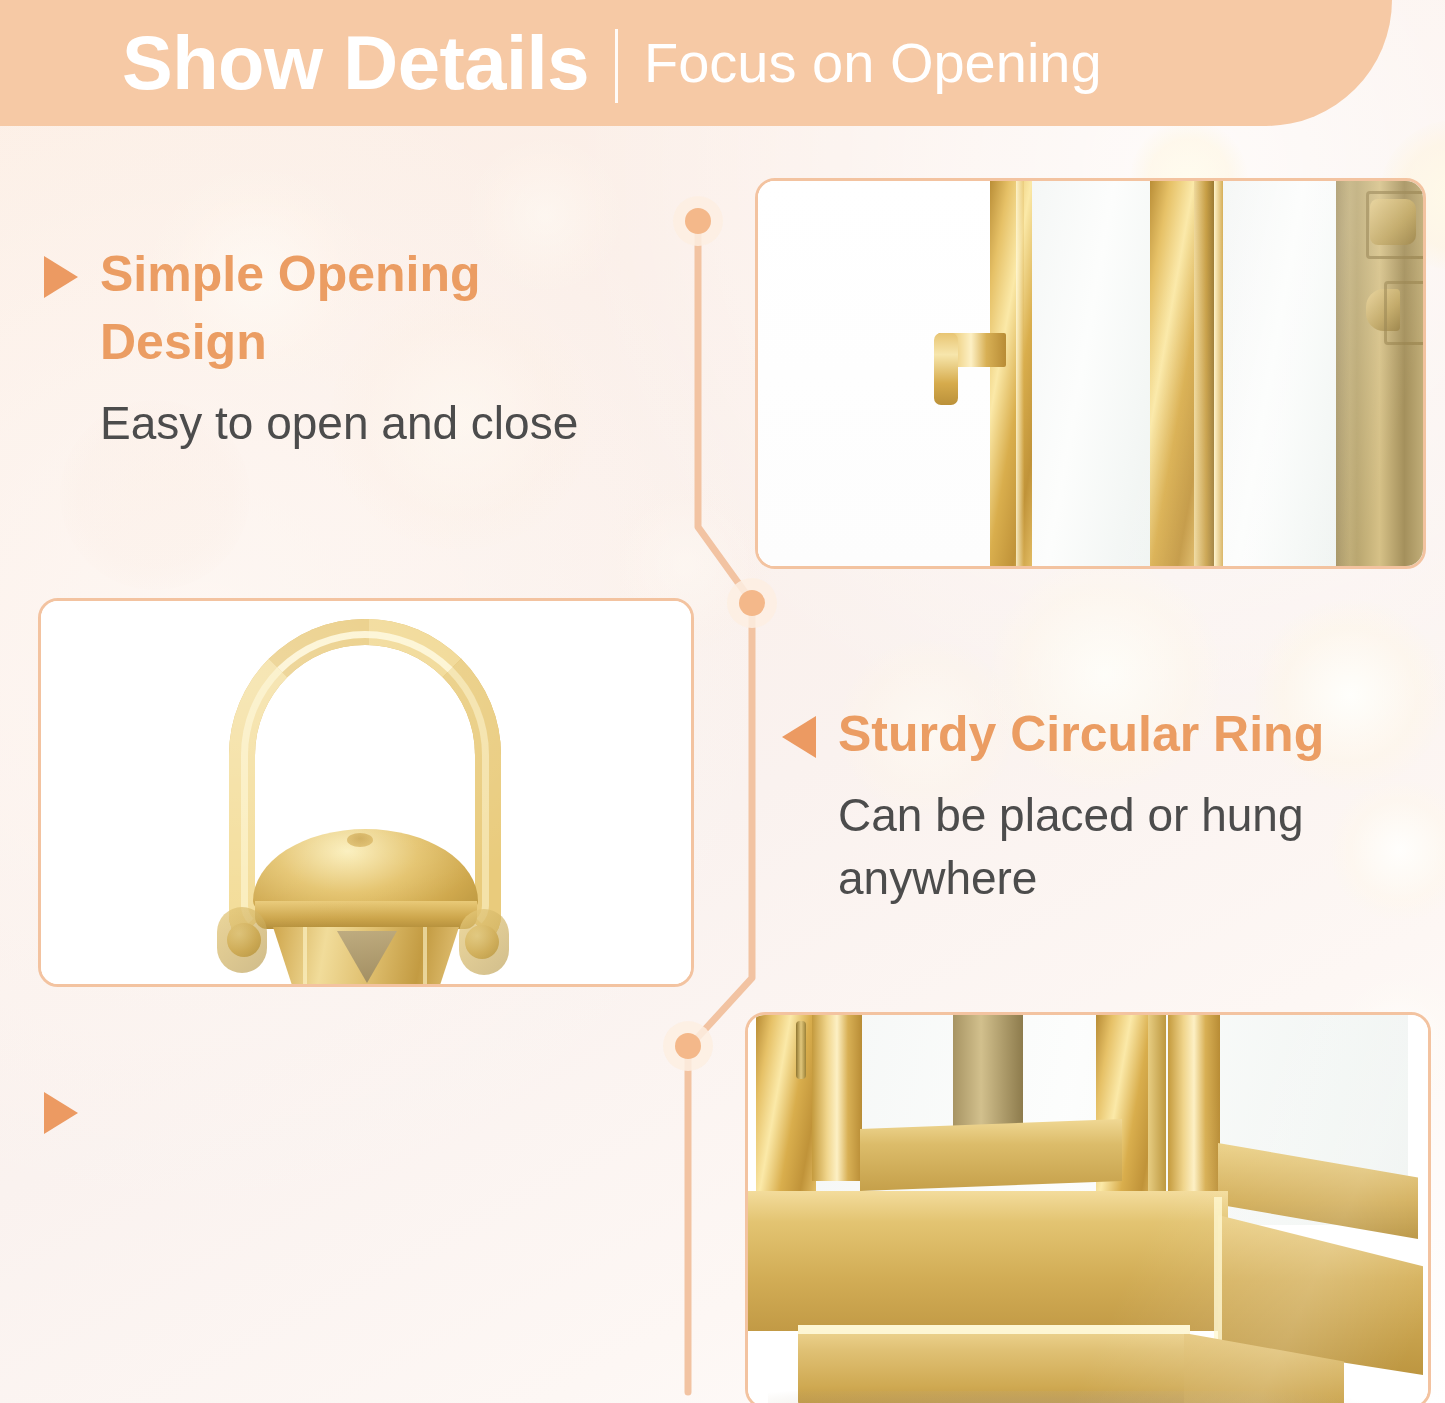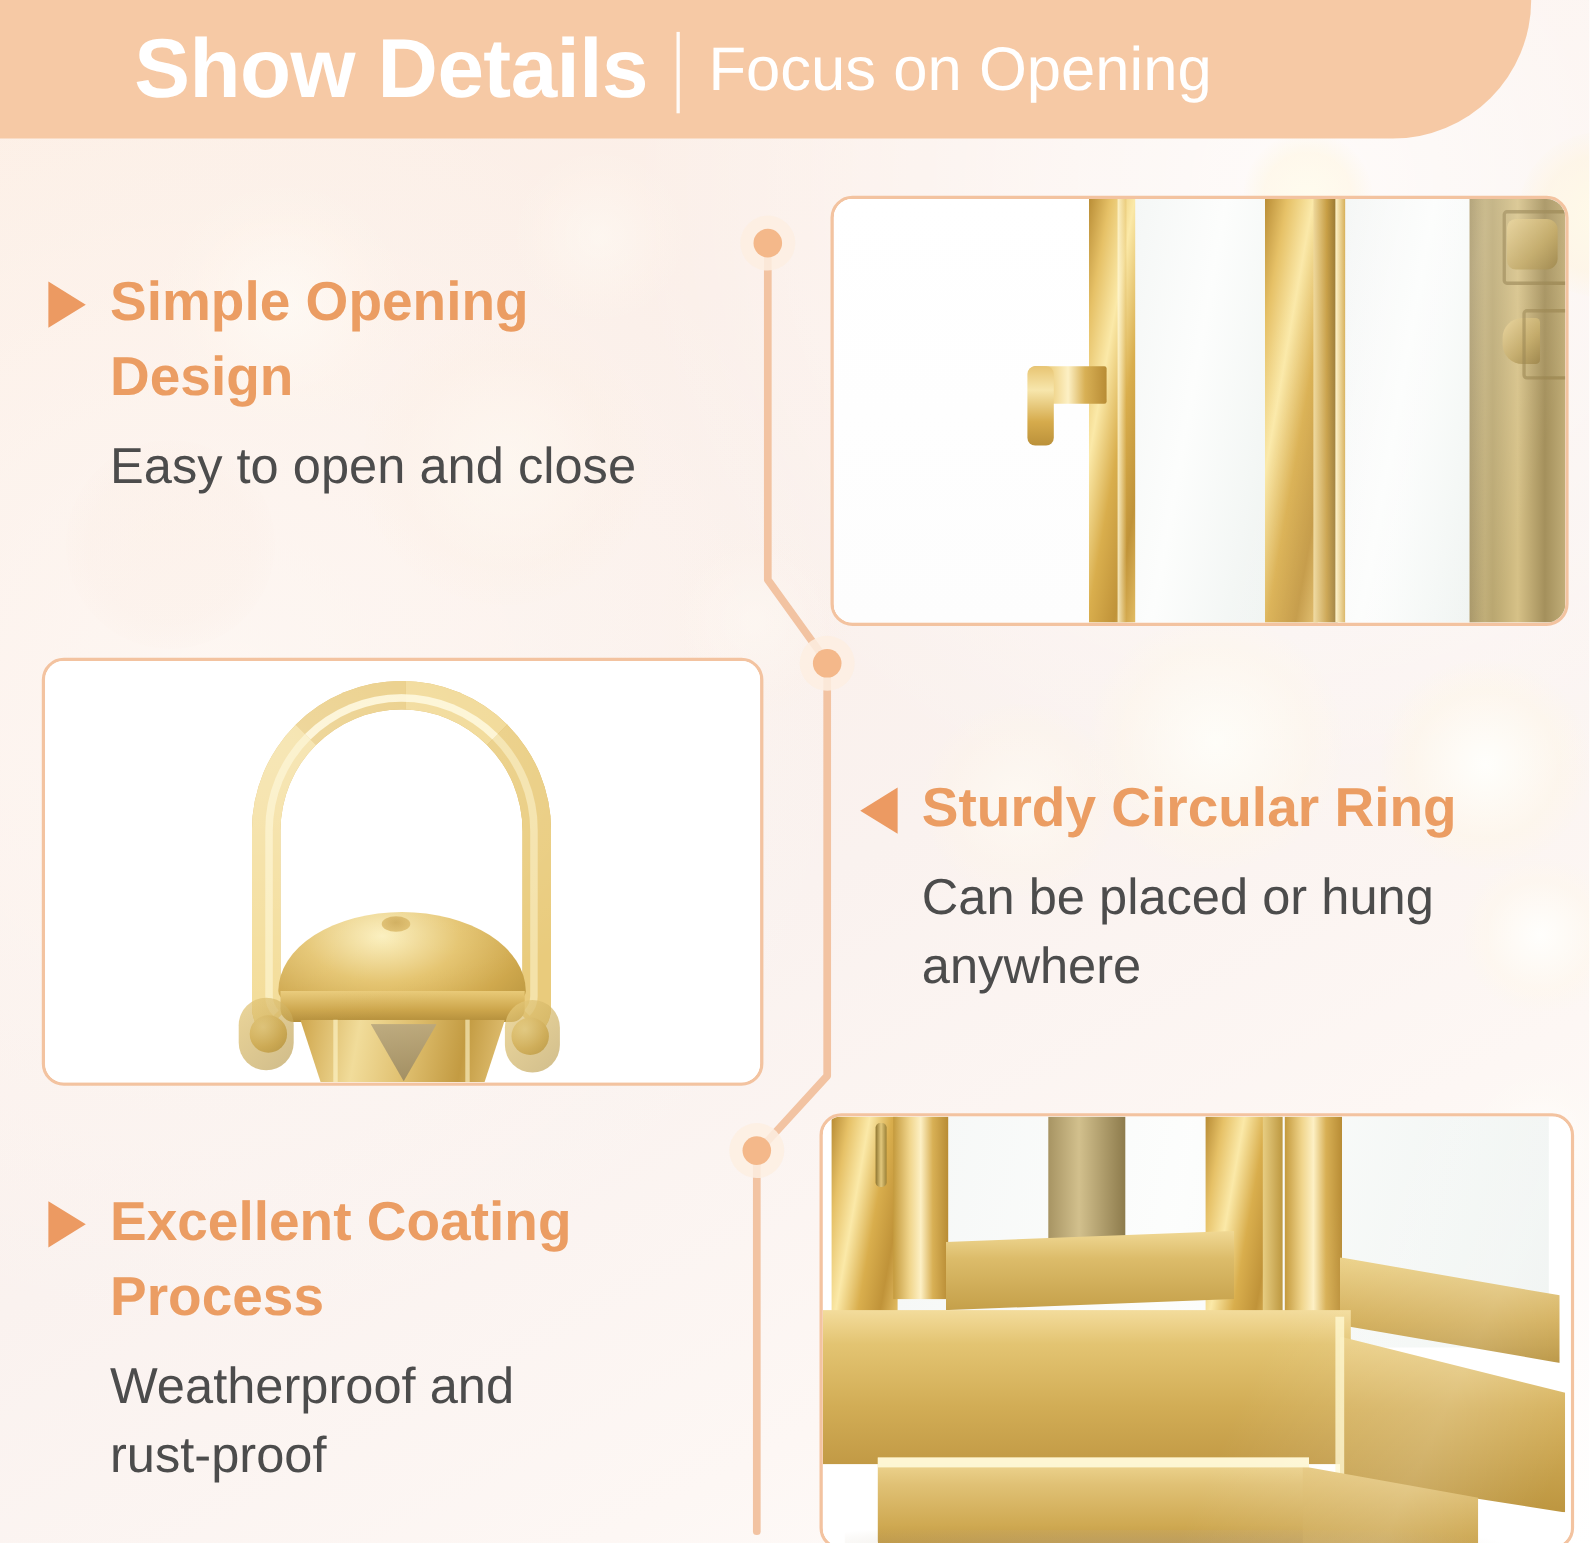--- a/index.html
+++ b/index.html
@@ -355,18 +355,16 @@
     <div class="feature-head">
       <div class="tri tri-right"></div>
       <div class="feature-title">Simple Opening Design</div>
     </div>
     <div class="feature-desc">Easy to open and close</div>
   </div>
 
   <div class="feature" style="left:44px;top:1076px;width:620px;">
     <div class="feature-head">
       <div class="tri tri-right"></div>
-      <div class="feature-title" style="max-width:490px;">Excellent Coating Process</div>
-    </div>
-    <div class="feature-desc" style="max-width:470px;">Weatherproof and rust-proof</div>
+    </div>
   </div>
 
 </div>
 
 </body></html>

